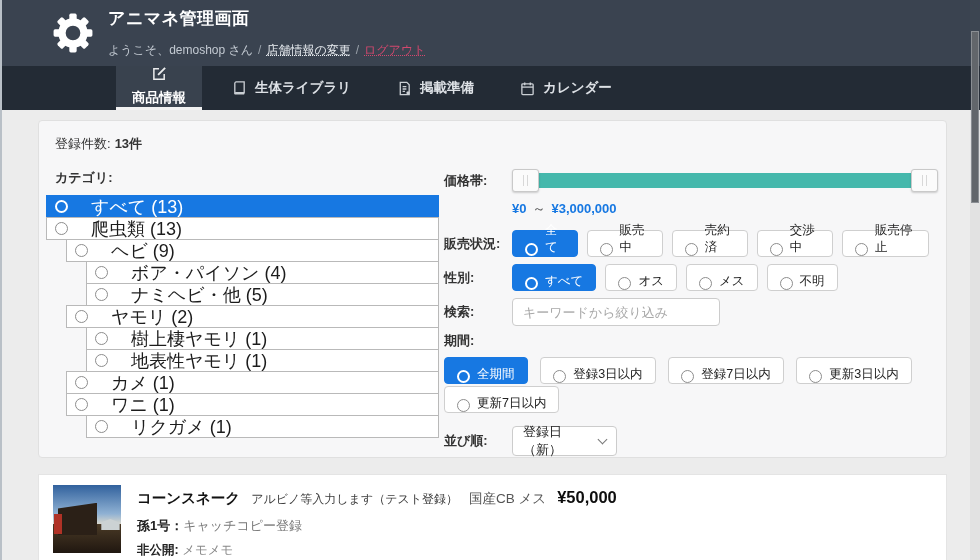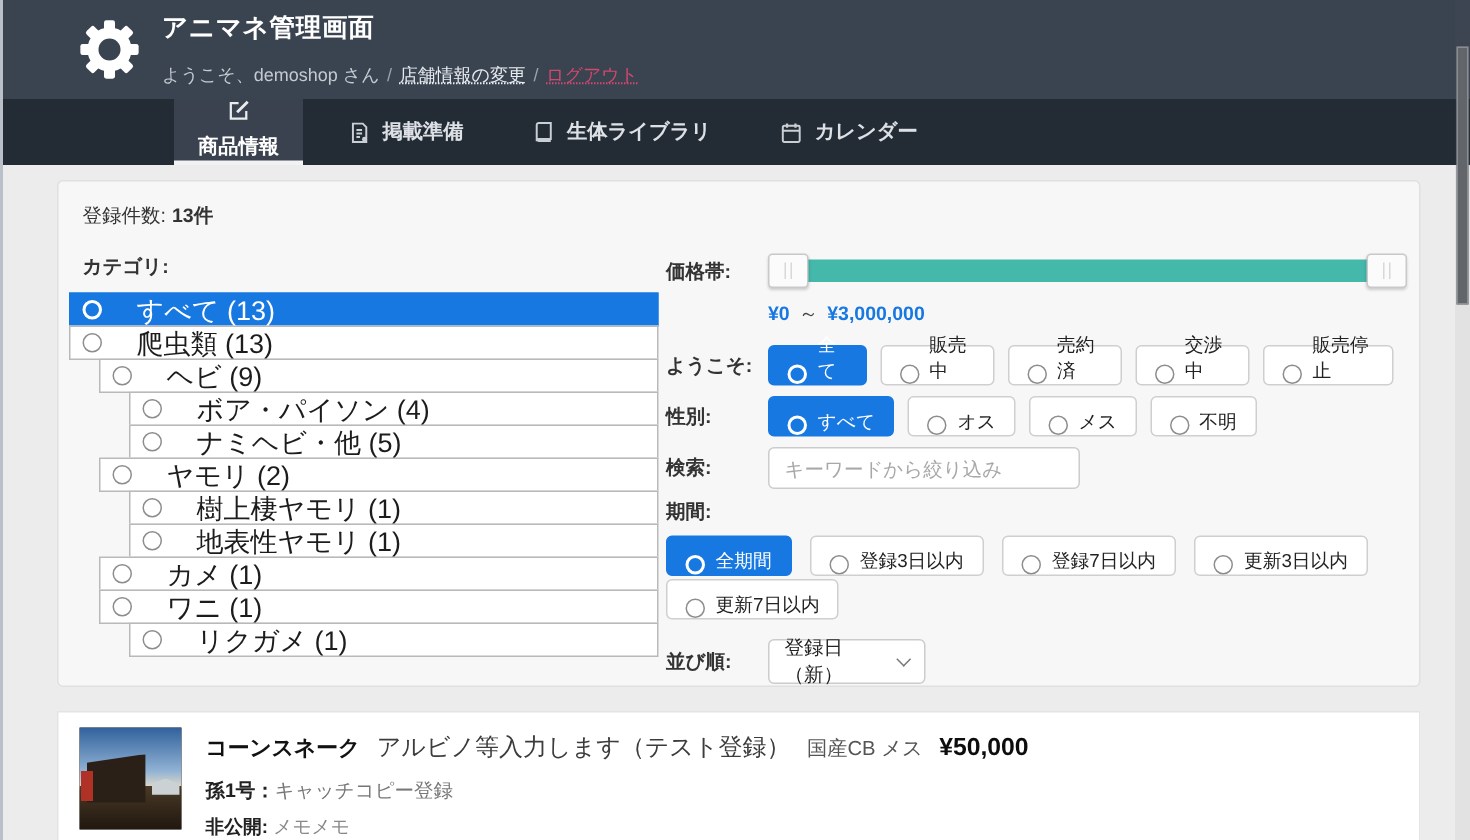--- a/index.html
+++ b/index.html
@@ -78,21 +78,21 @@
   .th-sky { position:absolute; top:0; left:0; right:0; height:60%; background:linear-gradient(180deg,#31619d,#8fb1d3 70%,#e6ddcb); }
   .th-ground { position:absolute; bottom:0; left:0; right:0; height:42%; background:linear-gradient(180deg,#4a3a26,#201710); }
   .th-building { position:absolute; left:7%; top:26%; width:58%; height:48%; background:#2b2017;
                  clip-path:polygon(0 18%,100% 0,100% 100%,0 100%); }
   .th-red { position:absolute; left:1%; top:42%; width:12%; height:30%; background:#b03226; }
   .th-shed { position:absolute; right:2%; top:50%; width:27%; height:16%; background:#ccd2d4;
              clip-path:polygon(0 30%,50% 0,100% 35%,100% 100%,0 100%); }
   .item-body { padding-top:3px; }
   .line1 { display:flex; align-items:baseline; gap:11px; flex-wrap:wrap; }
   .i-name { font-size:14.5px; font-weight:bold; color:#111; }
-  .i-sub { font-size:16px; color:#3c3c3c; }
+  .i-sub { font-size:12px; color:#3c3c3c; }
   .i-origin { font-size:13.5px; color:#555; }
   .i-price { font-size:16.5px; font-weight:bold; color:#0d0d0d; }
   .line2 { margin-top:9px; font-size:13px; }
   .line3 { margin-top:7px; font-size:12.5px; }
   .lab { font-weight:bold; color:#222; }
   .val2 { color:#777; } .val3 { color:#888; }
 
   
   .scroll-track { position:absolute; right:0; top:0; width:10px; height:560px; background:rgba(100,100,100,.07); z-index:95; }
   .scroll-thumb { position:absolute; right:1px; top:31px; width:8px; height:172px; background:#62666b;
@@ -127,33 +127,33 @@
 
 <div class="app-nav">
   <div class="tab active">
     <svg width="15" height="15" viewBox="0 0 16 16" fill="none" stroke="currentColor" stroke-width="1.6">
       <path d="M13 8.5V14H2V3h5.5"></path>
         <path d="M6.5 9.5L14 2" stroke-width="2"></path>
     </svg>
     <span>商品情報</span>
   </div>
   <div class="tab">
+    <svg width="15" height="15" viewBox="0 0 16 16">
+      <path d="M3 2.5A1.5 1.5 0 014.5 1H13v11.5H4.5A1.5 1.5 0 003 14z" fill="none" stroke="currentColor" stroke-width="1.4"></path>
+      <path d="M3 13.5A1.5 1.5 0 014.5 12H13v2.5H4.5A1.5 1.5 0 013 13.5z" fill="currentColor"></path>
+    </svg>
+    <span>生体ライブラリ</span>
+  </div>
+  <div class="tab">
     <svg width="15" height="15" viewBox="0 0 16 16" fill="none" stroke="currentColor" stroke-width="1.4">
       <path d="M3.5 1.5h7L13 4v10.5H3.5z"></path>
         <path d="M6 6h4M6 8.5h4M6 11h2.5"></path>
       <circle cx="11.7" cy="12.6" r="1.7" fill="currentColor" stroke="none"></circle>
     </svg>
     <span>掲載準備</span>
-  </div>
-  <div class="tab">
-    <svg width="15" height="15" viewBox="0 0 16 16">
-      <path d="M3 2.5A1.5 1.5 0 014.5 1H13v11.5H4.5A1.5 1.5 0 003 14z" fill="none" stroke="currentColor" stroke-width="1.4"></path>
-      <path d="M3 13.5A1.5 1.5 0 014.5 12H13v2.5H4.5A1.5 1.5 0 013 13.5z" fill="currentColor"></path>
-    </svg>
-    <span>生体ライブラリ</span>
   </div>
   <div class="tab">
     <svg width="15" height="15" viewBox="0 0 16 16" fill="none" stroke="currentColor" stroke-width="1.4">
       <rect x="2" y="3" width="12" height="11.5" rx="1"></rect>
         <path d="M2 6.5h12"></path>
         <path d="M5 1.5v3M11 1.5v3" stroke-width="1.6"></path>
     </svg>
     <span>カレンダー</span>
   </div>
 </div>
@@ -228,21 +228,21 @@
             <div class="handle handle-r">
                 <div class="grip"></div>
               </div>
           </div>
         </div>
         <div class="price-text">
           <span>¥0</span><span class="tilde">～</span><span>¥3,000,000</span>
         </div>
 
         <div class="f-row mb8">
-          <span class="f-label">ようこそ:</span>
+          <span class="f-label">販売状況:</span>
           <span class="pill selected">
               <span class="radio"></span>
               <span>全て</span>
             </span>
           <span class="pill">
               <span class="radio"></span>
               <span>販売中</span>
             </span>
           <span class="pill">
               <span class="radio"></span>

